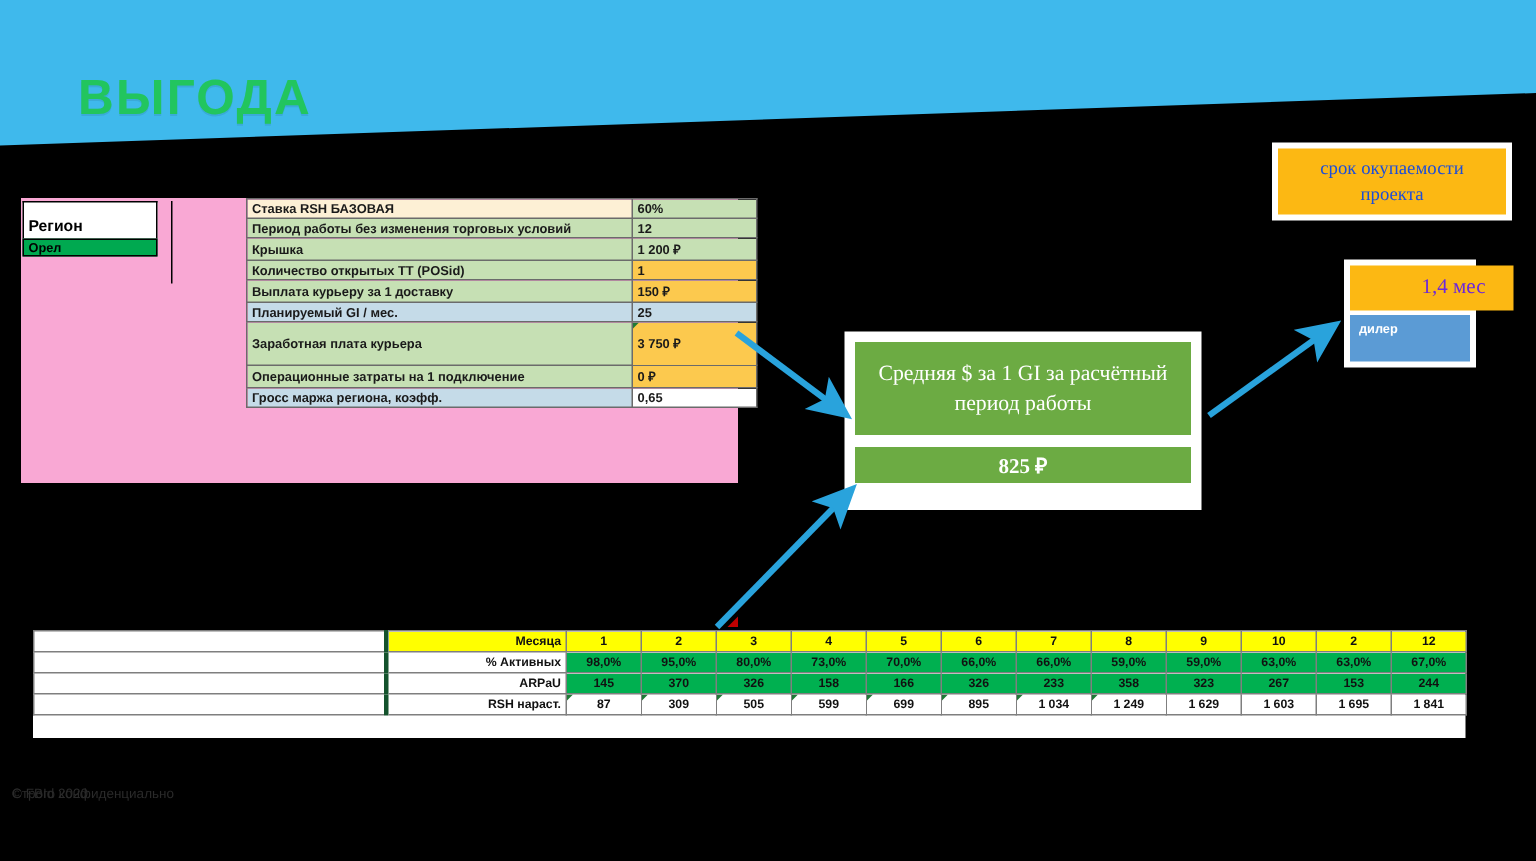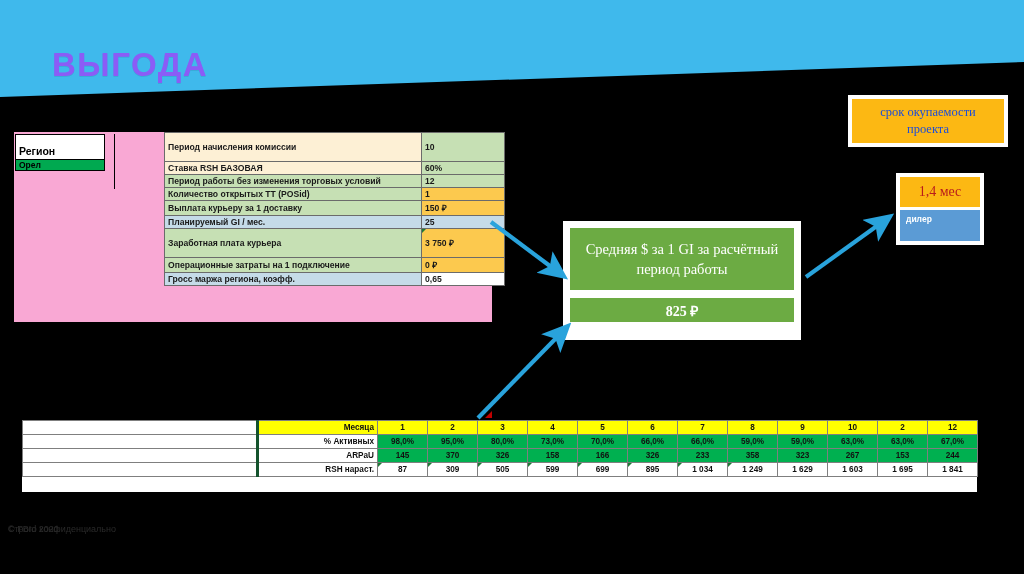--- a/index.html
+++ b/index.html
@@ -10,21 +10,21 @@
     overflow:hidden;
     position:relative;
   }
   #slide{position:absolute;inset:0;width:1024px;height:574px;overflow:hidden;}
 
   
   .banner{position:absolute;left:0;top:0;width:1024px;height:110px;}
   .banner svg{display:block;width:1024px;height:110px;}
   .slide-title{
     position:absolute;left:52px;top:46px;
-    font-size:33px;font-weight:bold;color:#8b5cf6;
+    font-size:33px;font-weight:bold;color:#22c55e;
     letter-spacing:1.5px;
     font-family:"Liberation Sans", sans-serif;
     text-shadow:0 1px 0 rgba(0,0,0,.08);
   }
 
   
   .sheet{
     position:absolute;left:14px;top:132px;width:478px;height:190px;
     background:#f9a8d4;
   }
@@ -100,23 +100,23 @@
     background:#fcb813;color:#1d4ed8;
     display:flex;align-items:center;justify-content:center;text-align:center;
     font-family:"Liberation Serif", serif;font-size:12.5px;line-height:17px;
     padding:0 6px;box-sizing:border-box;
   }
   .res-wrap{
     position:absolute;left:896px;top:173px;width:88px;height:72px;background:#ffffff;
   }
   .res-months{
     position:absolute;left:4px;top:4px;width:80px;height:30px;
-    background:#fcb813;color:#b91c1c;
+    background:#fcb813;color:#6d28d9;
     display:flex;align-items:center;justify-content:center;
-    font-family:"Liberation Serif", serif;font-size:14px;
+    font-family:"Liberation Serif", serif;font-size:14px;padding-left:29px;
   }
   .res-dealer{
     position:absolute;left:4px;top:37px;width:80px;height:31px;
     background:#5b9bd5;color:#ffffff;
     display:flex;align-items:flex-start;justify-content:flex-start;
     font-family:"Liberation Sans", sans-serif;font-size:8.5px;font-weight:bold;
     padding:4px 0 0 6px;box-sizing:border-box;
   }
 
   
@@ -171,30 +171,30 @@
 
   <div class="sheet">
     <div class="regionbox">
       <div class="region-head">Регион</div>
       <div class="region-val">Орел</div>
     </div>
     <div class="vsep"></div>
     <table class="ptable">
       <tbody id="ptable-body">
           <tr>
-            <td class="lbl bg-cream tall">Период начисления комиссии</td>
-            <td class="val bg-green tall">10</td>
-          </tr>
-          <tr>
             <td class="lbl bg-cream">Ставка RSH БАЗОВАЯ</td>
             <td class="val bg-green">60%</td>
           </tr>
           <tr>
             <td class="lbl bg-green">Период работы  без изменения торговых условий</td>
             <td class="val bg-green">12</td>
+          </tr>
+          <tr>
+            <td class="lbl bg-green">Крышка</td>
+            <td class="val bg-green">1 200 ₽</td>
           </tr>
           <tr>
             <td class="lbl bg-green">Количество открытых ТТ (POSid)</td>
             <td class="val bg-amber">1</td>
           </tr>
           <tr>
             <td class="lbl bg-green">Выплата курьеру за 1  доставку</td>
             <td class="val bg-amber">150 ₽</td>
           </tr>
           <tr>

